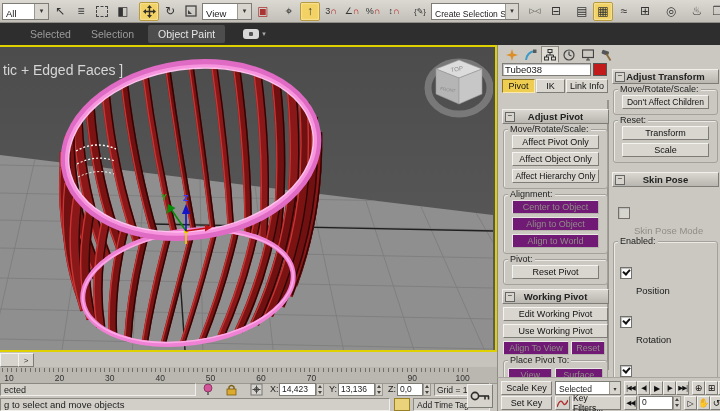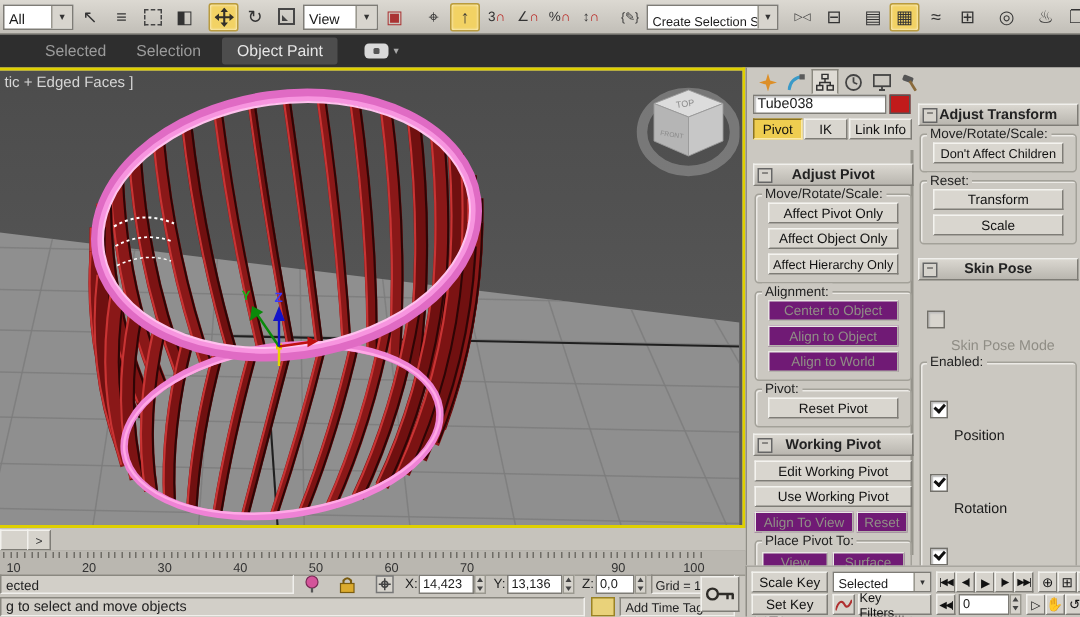--- a/index.html
+++ b/index.html
@@ -25,21 +25,21 @@
   #ribbon{left:0;top:23px;width:720px;height:22px;background:#2e2e2e;display:flex;align-items:center;}
   .rtab{color:#9b9b9b;font-size:10.5px;padding:3px 10px;flex:0 0 auto;}
   .rtab.active{background:#4d4d4d;color:#e6e6e6;border-radius:2px;margin:0 4px;}
   #ribbon-mini{width:16px;height:10px;background:#d9d9d9;border-radius:3px;margin-left:14px;position:relative;}
   #ribbon-mini:after{content:"";position:absolute;left:6px;top:3px;width:4px;height:4px;background:#555;border-radius:1px;}
   #ribbon-mini-arrow{color:#aaa;font-size:7px;margin-left:3px;}
   
   #viewport{left:0;top:45px;width:497px;height:307px;box-sizing:border-box;
     border-top:2px solid #dfd000;border-right:2px solid #dfd000;border-bottom:2px solid #dfd000;
     background:linear-gradient(#4c4c4c,#5e5e5e);}
-  #vp-label{left:3px;top:50px;color:#d6d6d6;font-size:10px;}
+  #vp-label{left:3px;top:62px;color:#d6d6d6;font-size:14px;}
   
   #cmdpanel{left:497px;top:45px;width:223px;height:332px;background:#cbc8c1;box-sizing:border-box;border-left:1px solid #8f8d86;}
   #ptabs{position:absolute;left:5px;top:1px;height:16px;display:flex;gap:1px;}
   .ptab{width:16px;height:15px;display:flex;align-items:center;justify-content:center;border:1px solid transparent;}
   .ptab.active{background:#dedbd4;border:1px solid #8a887f;border-bottom-color:#dedbd4;}
   .pcol{position:absolute;width:107px;}
   #pcol-left{left:4px;top:18px;}
   #pcol-right{left:114px;top:24px;}
   #pscroll{position:absolute;left:109px;top:55px;width:2px;height:270px;background:#96948c;}
   .namerow{display:flex;gap:2px;margin-bottom:3px;}

